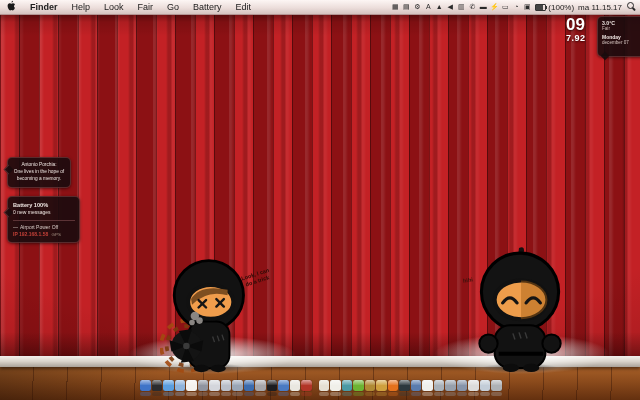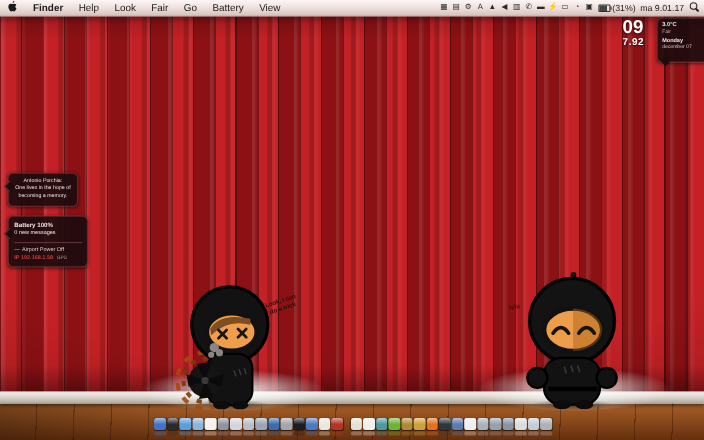--- a/index.html
+++ b/index.html
@@ -108,44 +108,44 @@
           <path fill="#1a1a1a" d="M4.5 2.6c.9-.1 1.6-.8 1.5-1.9-.8.1-1.6.8-1.5 1.9zM7 6.2c0-1.2 1-1.8 1-1.8S7.4 3.3 6 3.3c-.8 0-1.2.4-1.6.4-.4 0-.9-.4-1.6-.4C1.5 3.3.6 4.4.6 6c0 2.2 1.6 4.4 2.5 4.4.5 0 .8-.4 1.4-.4.6 0 .8.4 1.4.4.8 0 1.8-1.6 2.1-2.6C7.4 7.6 7 6.9 7 6.2z"></path>
         </svg>
     </span>
     <span style="display:flex;">
         <span class="menu-item bold">Finder</span>
         <span class="menu-item">Help</span>
         <span class="menu-item">Look</span>
         <span class="menu-item">Fair</span>
         <span class="menu-item">Go</span>
         <span class="menu-item">Battery</span>
-        <span class="menu-item">View</span>
+        <span class="menu-item">Edit</span>
       </span>
   </div>
   <div class="mb-right">
     <span style="display:flex;gap:3px;">
         <span class="status-icon">▦</span>
         <span class="status-icon">▤</span>
         <span class="status-icon">⚙</span>
         <span class="status-icon">A</span>
         <span class="status-icon">▲</span>
         <span class="status-icon">◀</span>
         <span class="status-icon">▥</span>
         <span class="status-icon">✆</span>
         <span class="status-icon">▬</span>
         <span class="status-icon">⚡</span>
         <span class="status-icon">▭</span>
         <span class="status-icon">◔</span>
         <span class="status-icon">▣</span>
       </span>
     <span class="battery-group">
       <span class="battery-shape"></span>
-      <span class="mb-text">(31%)</span>
+      <span class="mb-text">(100%)</span>
     </span>
-    <span class="mb-text">ma 9.01.17</span>
+    <span class="mb-text">ma 11.15.17</span>
     <span class="spotlight">
         <span class="lens"></span>
         <span class="handle"></span>
       </span>
   </div>
 </div>
 
 <div class="wall"></div>
 <div class="baseboard"></div>
 <div class="floor"></div>

